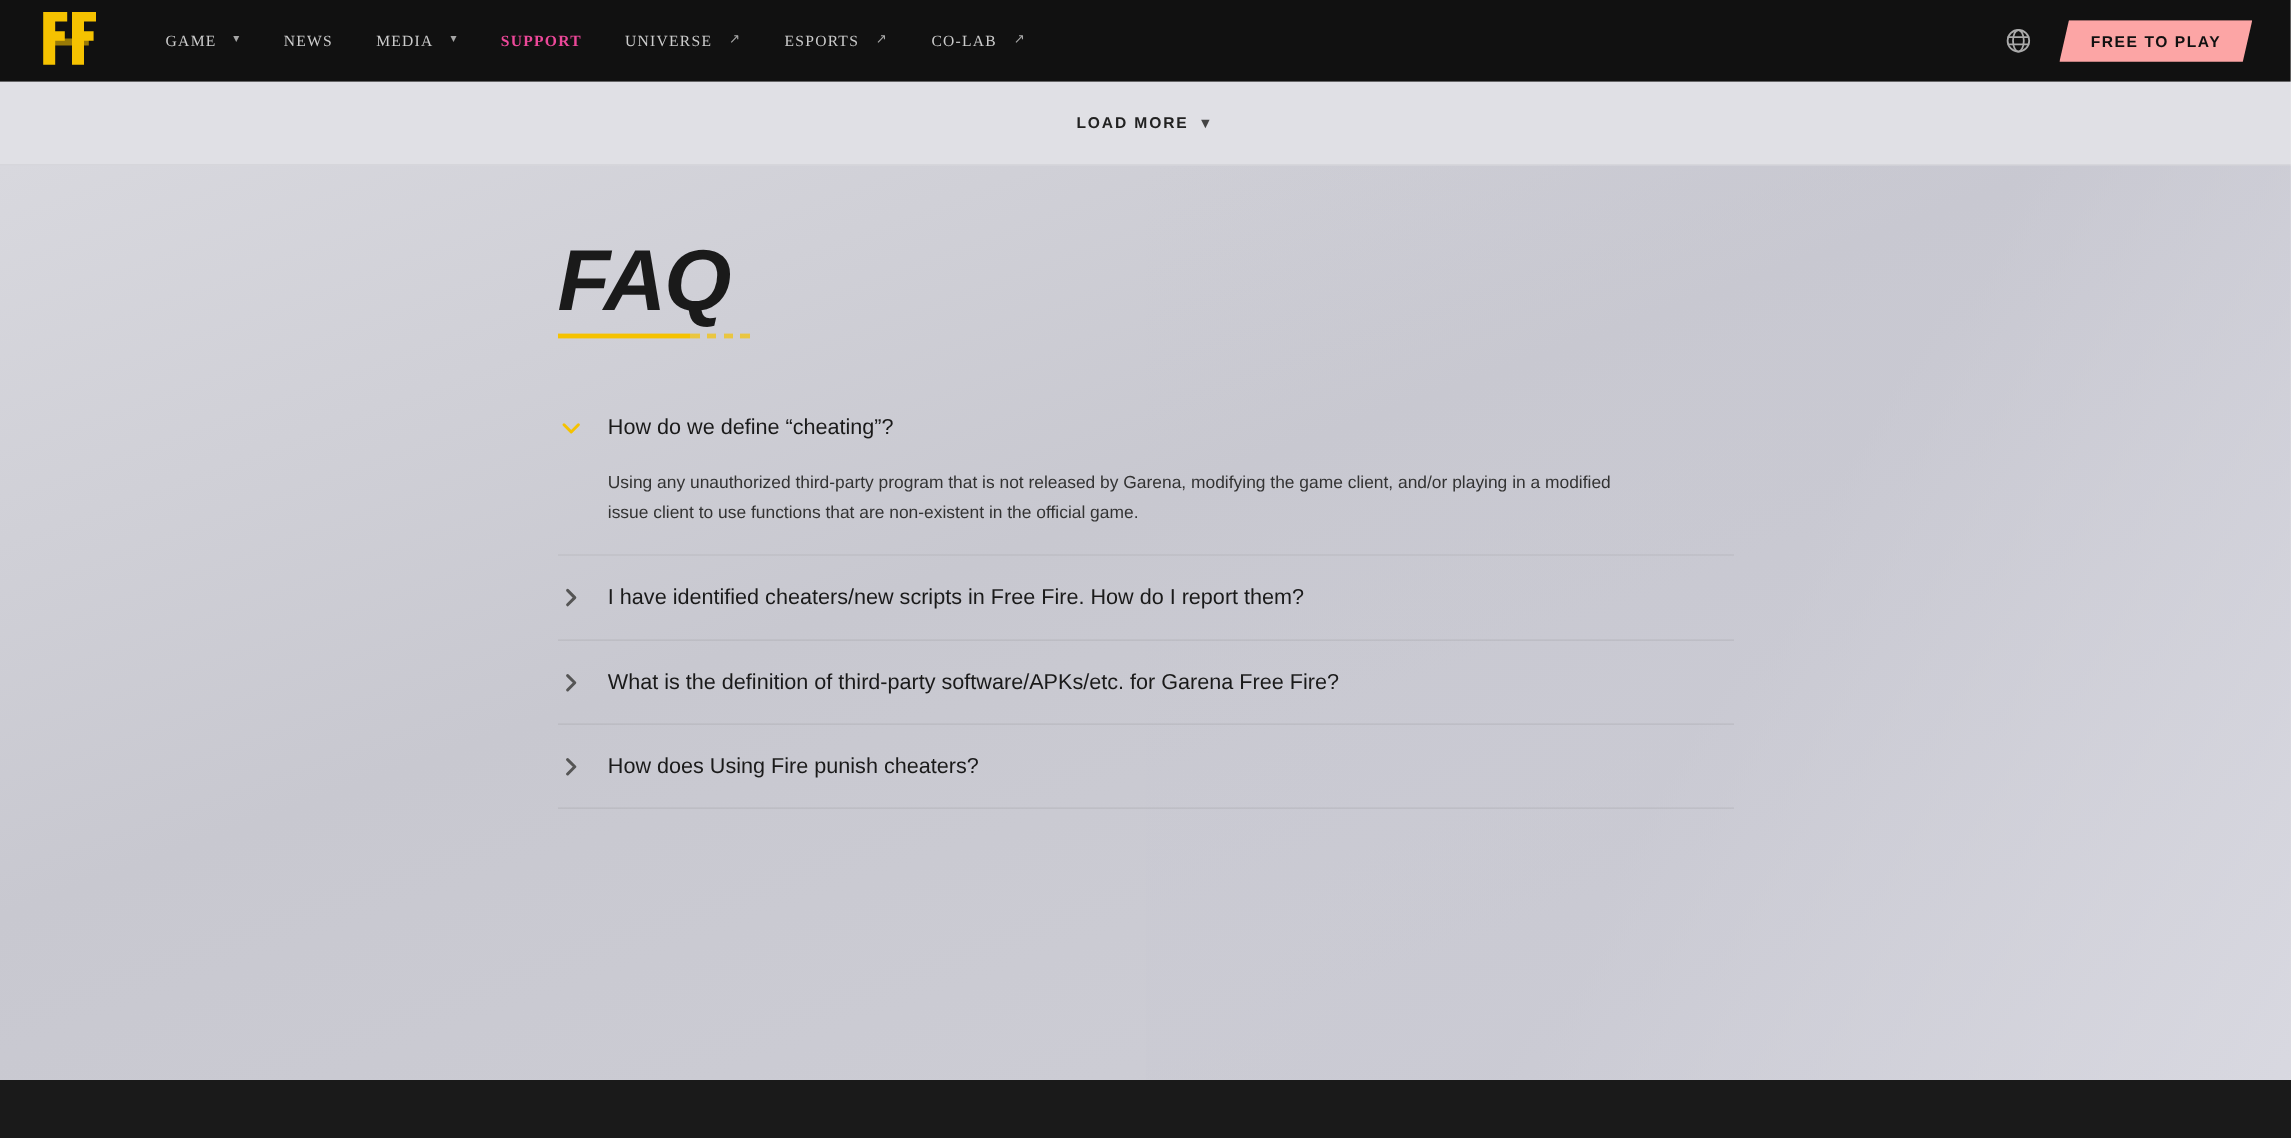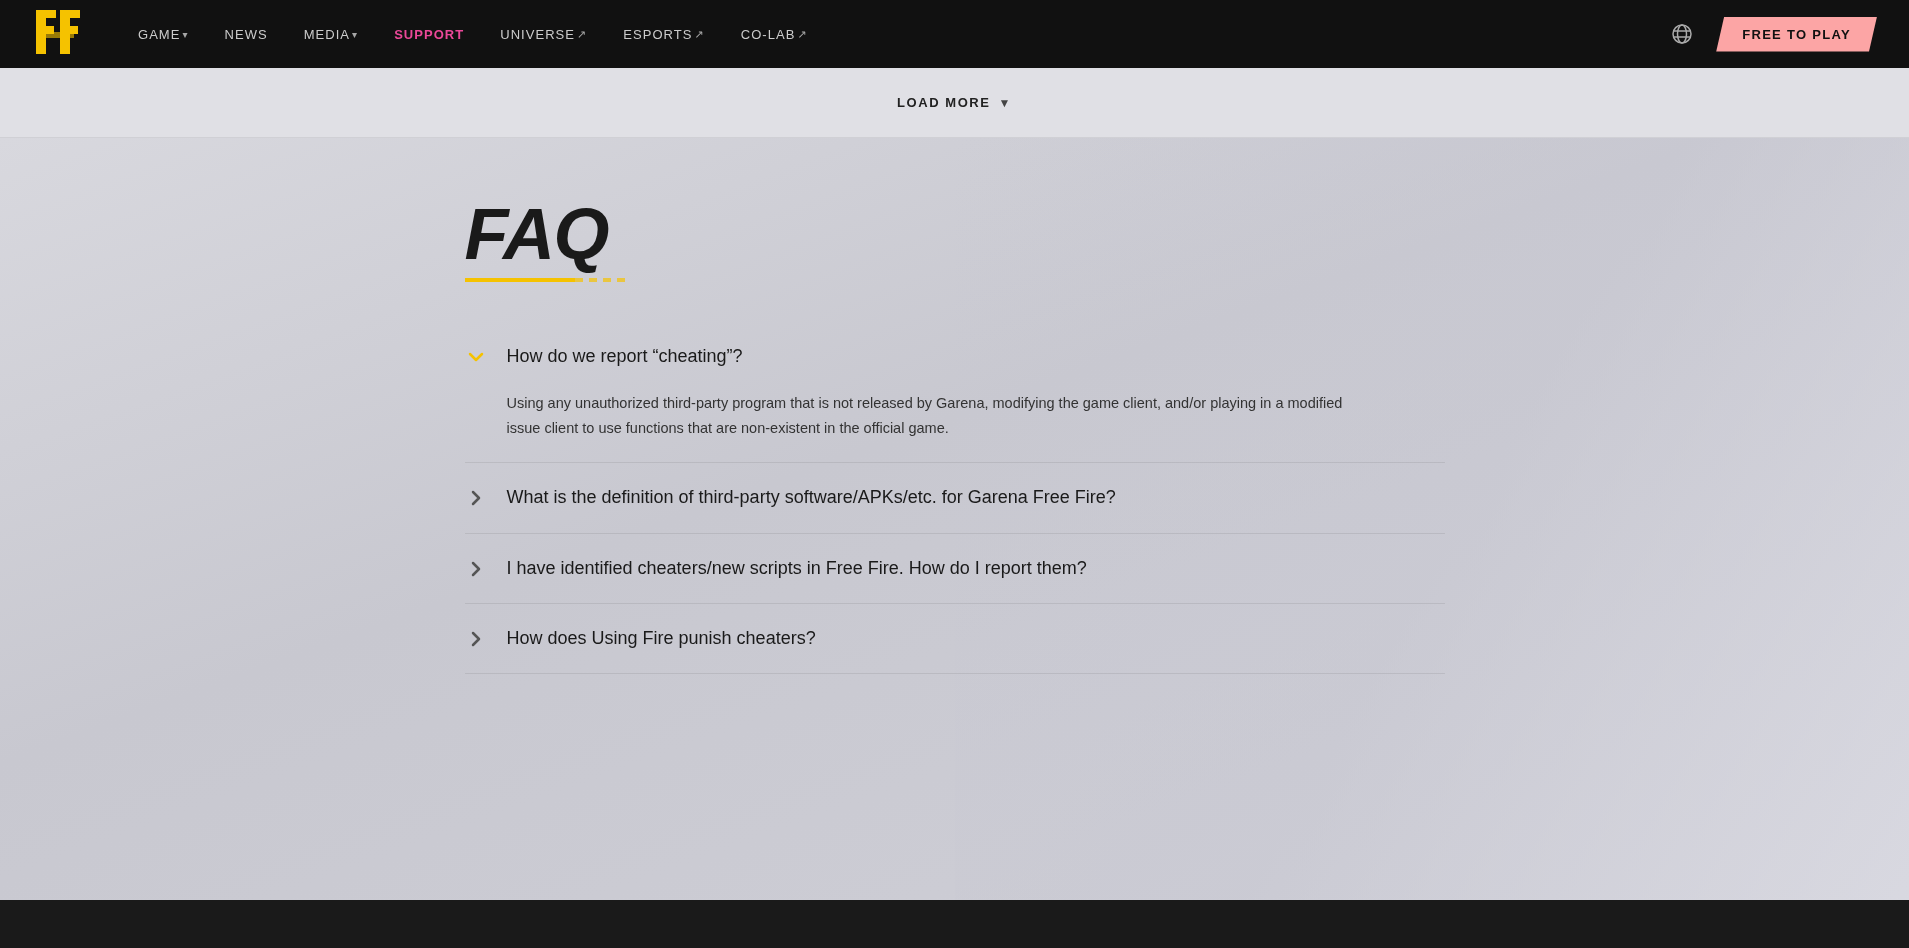--- a/index.html
+++ b/index.html
@@ -40,25 +40,26 @@
     }
 
     .nav-item {
       color: #cccccc;
       font-size: 13px;
       font-weight: 500;
       letter-spacing: 0.08em;
       padding: 8px 14px;
       cursor: pointer;
       display: flex;
-      align-items: center;
-      gap: 2px;
+      align-items: flex-start;
+      gap: 14px;
       text-transform: uppercase;
       white-space: nowrap;
       transition: color 0.2s;
+      font-family: Liberation Serif, serif;
     }
 
     .nav-item.active {
       color: #ec4899;
       font-weight: 700;
     }
 
     .nav-item .arrow-ext {
       font-size: 11px;
       opacity: 0.8;
@@ -343,23 +344,35 @@
 
     <div class="faq-list">
 
       <div class="faq-item">
         <div class="faq-item-header">
           <div class="faq-chevron expanded">
             <svg viewBox="0 0 18 18" fill="none">
               <polyline points="3,6 9,12 15,6" stroke="#f5c200" stroke-width="2.5" stroke-linecap="round" stroke-linejoin="round"></polyline>
             </svg>
           </div>
-          <span class="faq-question">How do we report “cheating”?</span>
+          <span class="faq-question">How do we define “cheating”?</span>
         </div>
         <div class="faq-answer">Using any unauthorized third-party program that is not released by Garena, modifying the game client, and/or playing in a modified issue client to use functions that are non-existent in the official game.</div>
+      </div>
+
+      <div class="faq-item">
+        <div class="faq-item-header">
+          <div class="faq-chevron">
+            <svg viewBox="0 0 18 18" fill="none">
+              <polyline points="6,3 12,9 6,15" stroke="#555" stroke-width="2.5" stroke-linecap="round" stroke-linejoin="round"></polyline>
+            </svg>
+          </div>
+          <span class="faq-question">I have identified cheaters/new scripts in Free Fire. How do I report them?</span>
+        </div>
+
       </div>
 
       <div class="faq-item">
         <div class="faq-item-header">
           <div class="faq-chevron">
             <svg viewBox="0 0 18 18" fill="none">
               <polyline points="6,3 12,9 6,15" stroke="#555" stroke-width="2.5" stroke-linecap="round" stroke-linejoin="round"></polyline>
             </svg>
           </div>
           <span class="faq-question">What is the definition of third-party software/APKs/etc. for Garena Free Fire?</span>
@@ -367,32 +380,20 @@
 
       </div>
 
       <div class="faq-item">
         <div class="faq-item-header">
           <div class="faq-chevron">
             <svg viewBox="0 0 18 18" fill="none">
               <polyline points="6,3 12,9 6,15" stroke="#555" stroke-width="2.5" stroke-linecap="round" stroke-linejoin="round"></polyline>
             </svg>
           </div>
-          <span class="faq-question">I have identified cheaters/new scripts in Free Fire. How do I report them?</span>
-        </div>
-
-      </div>
-
-      <div class="faq-item">
-        <div class="faq-item-header">
-          <div class="faq-chevron">
-            <svg viewBox="0 0 18 18" fill="none">
-              <polyline points="6,3 12,9 6,15" stroke="#555" stroke-width="2.5" stroke-linecap="round" stroke-linejoin="round"></polyline>
-            </svg>
-          </div>
           <span class="faq-question">How does Using Fire punish cheaters?</span>
         </div>
 
       </div>
 
 
     </div>
   </div>
 </main>
 

